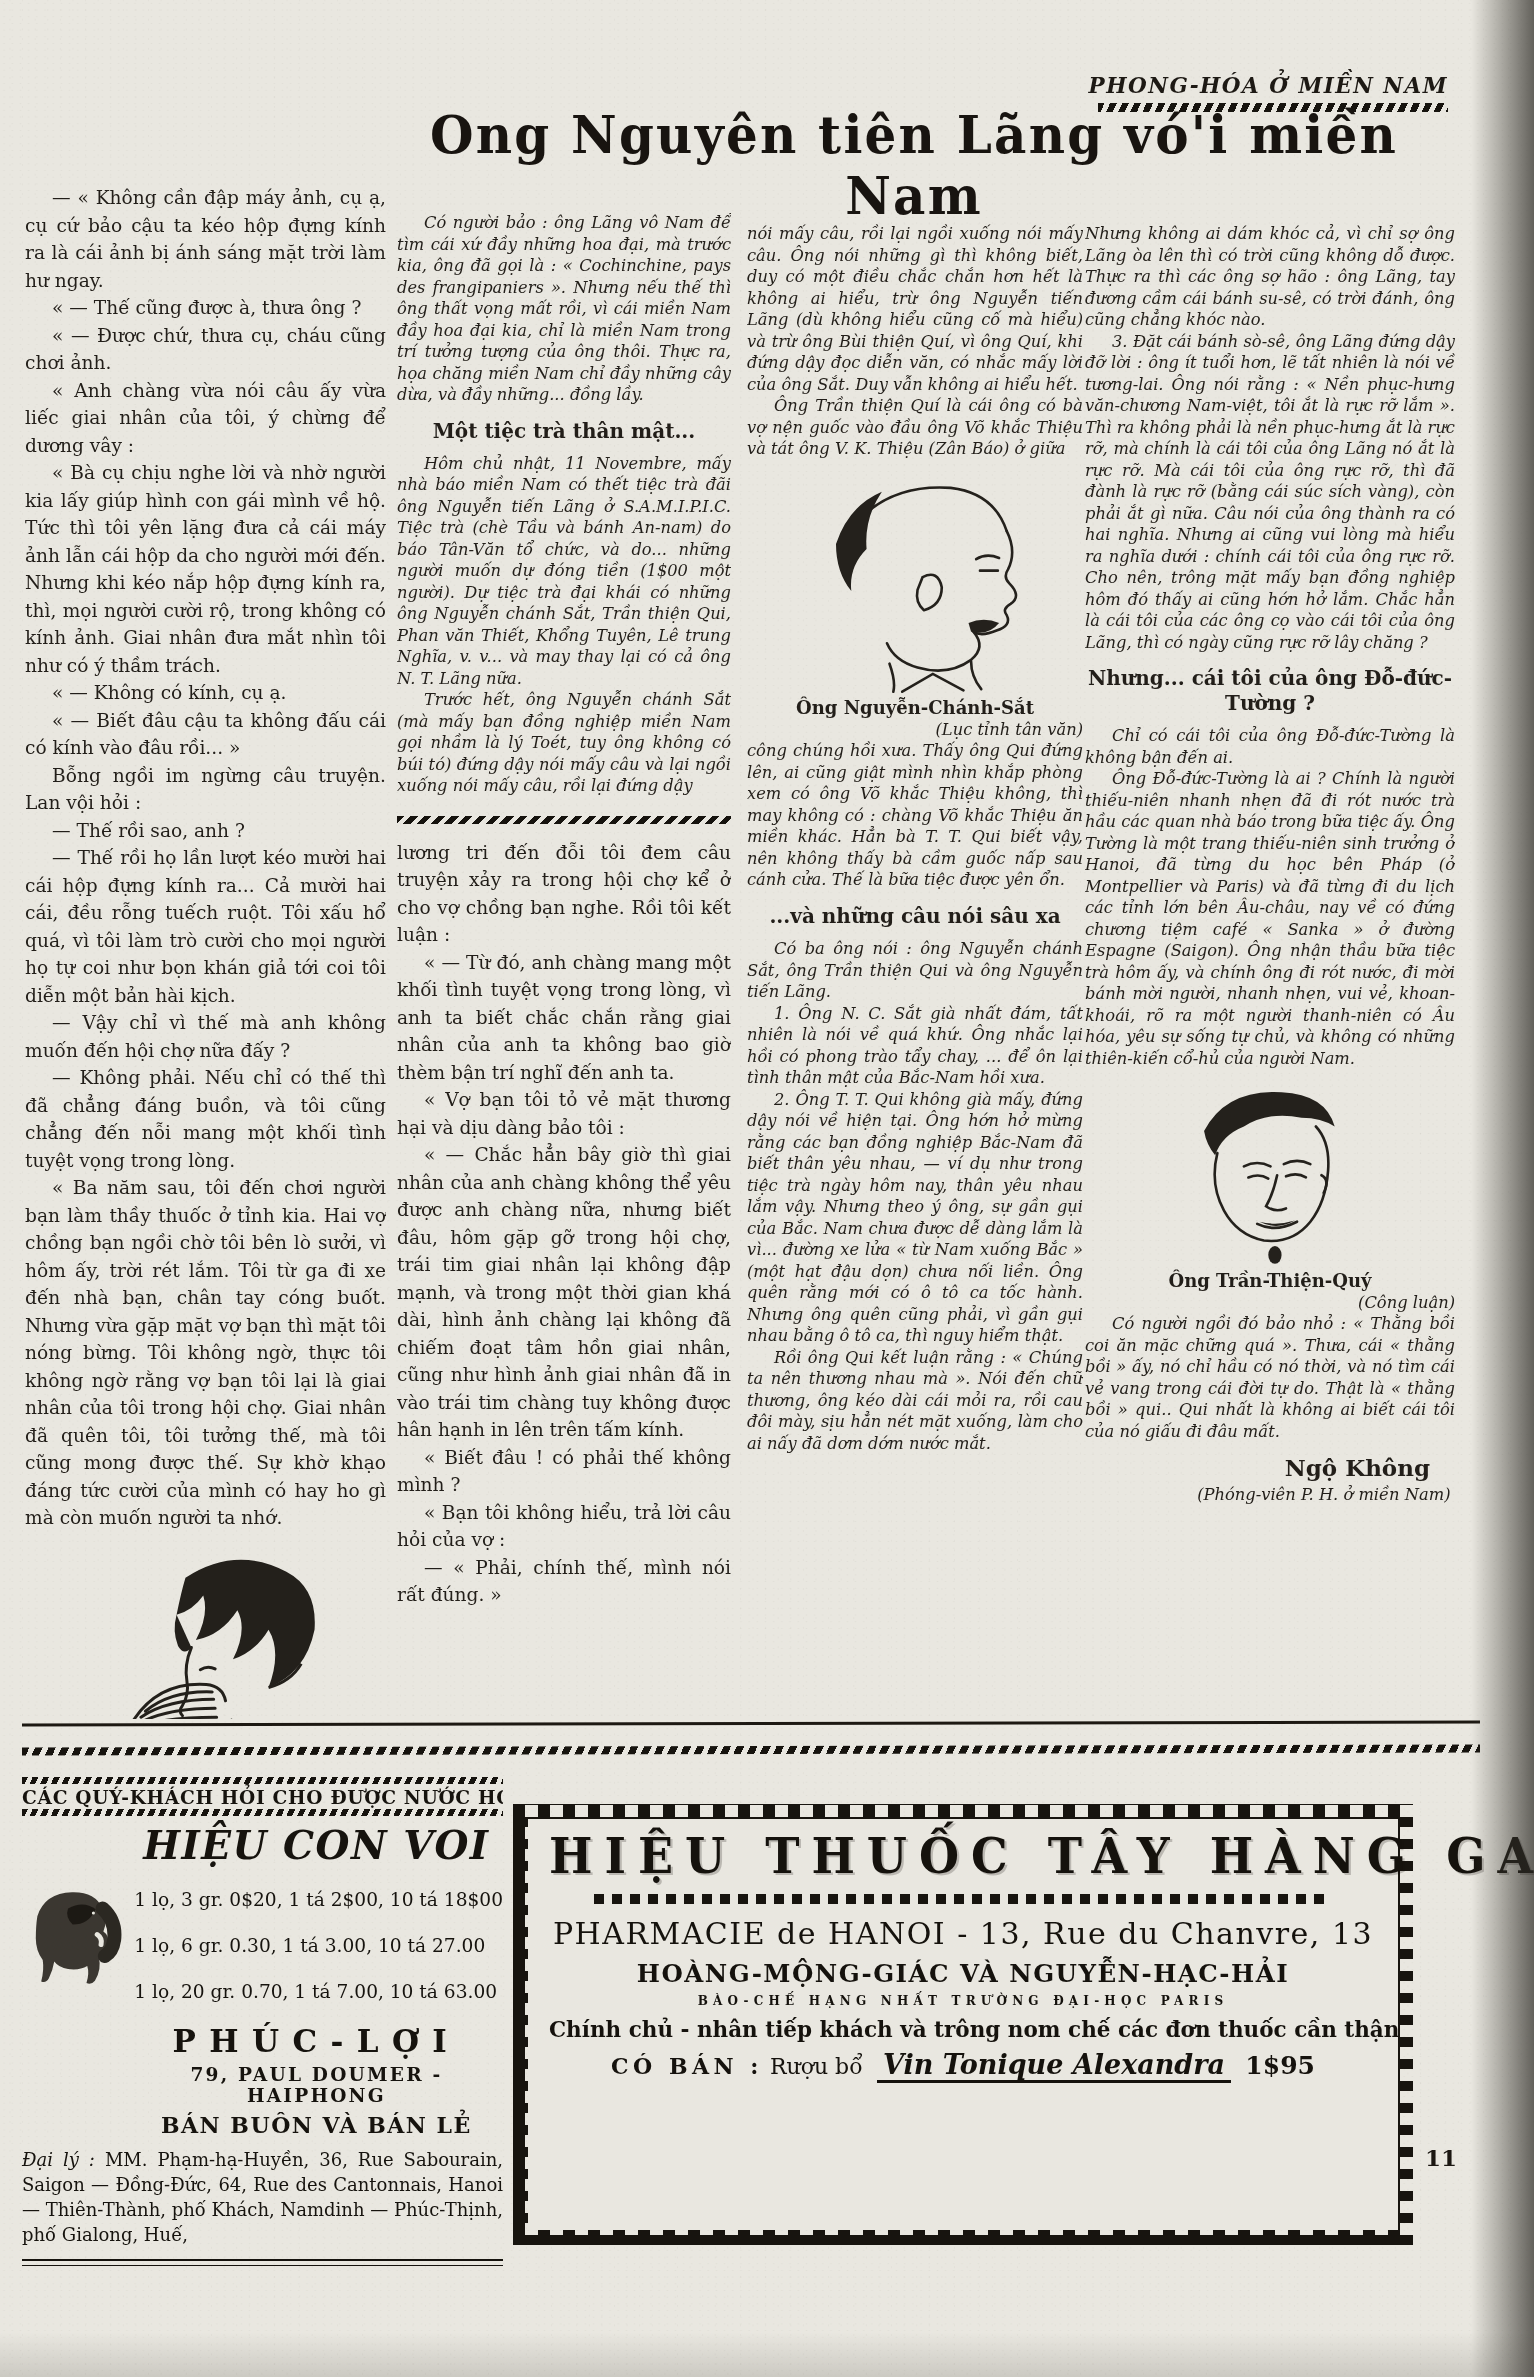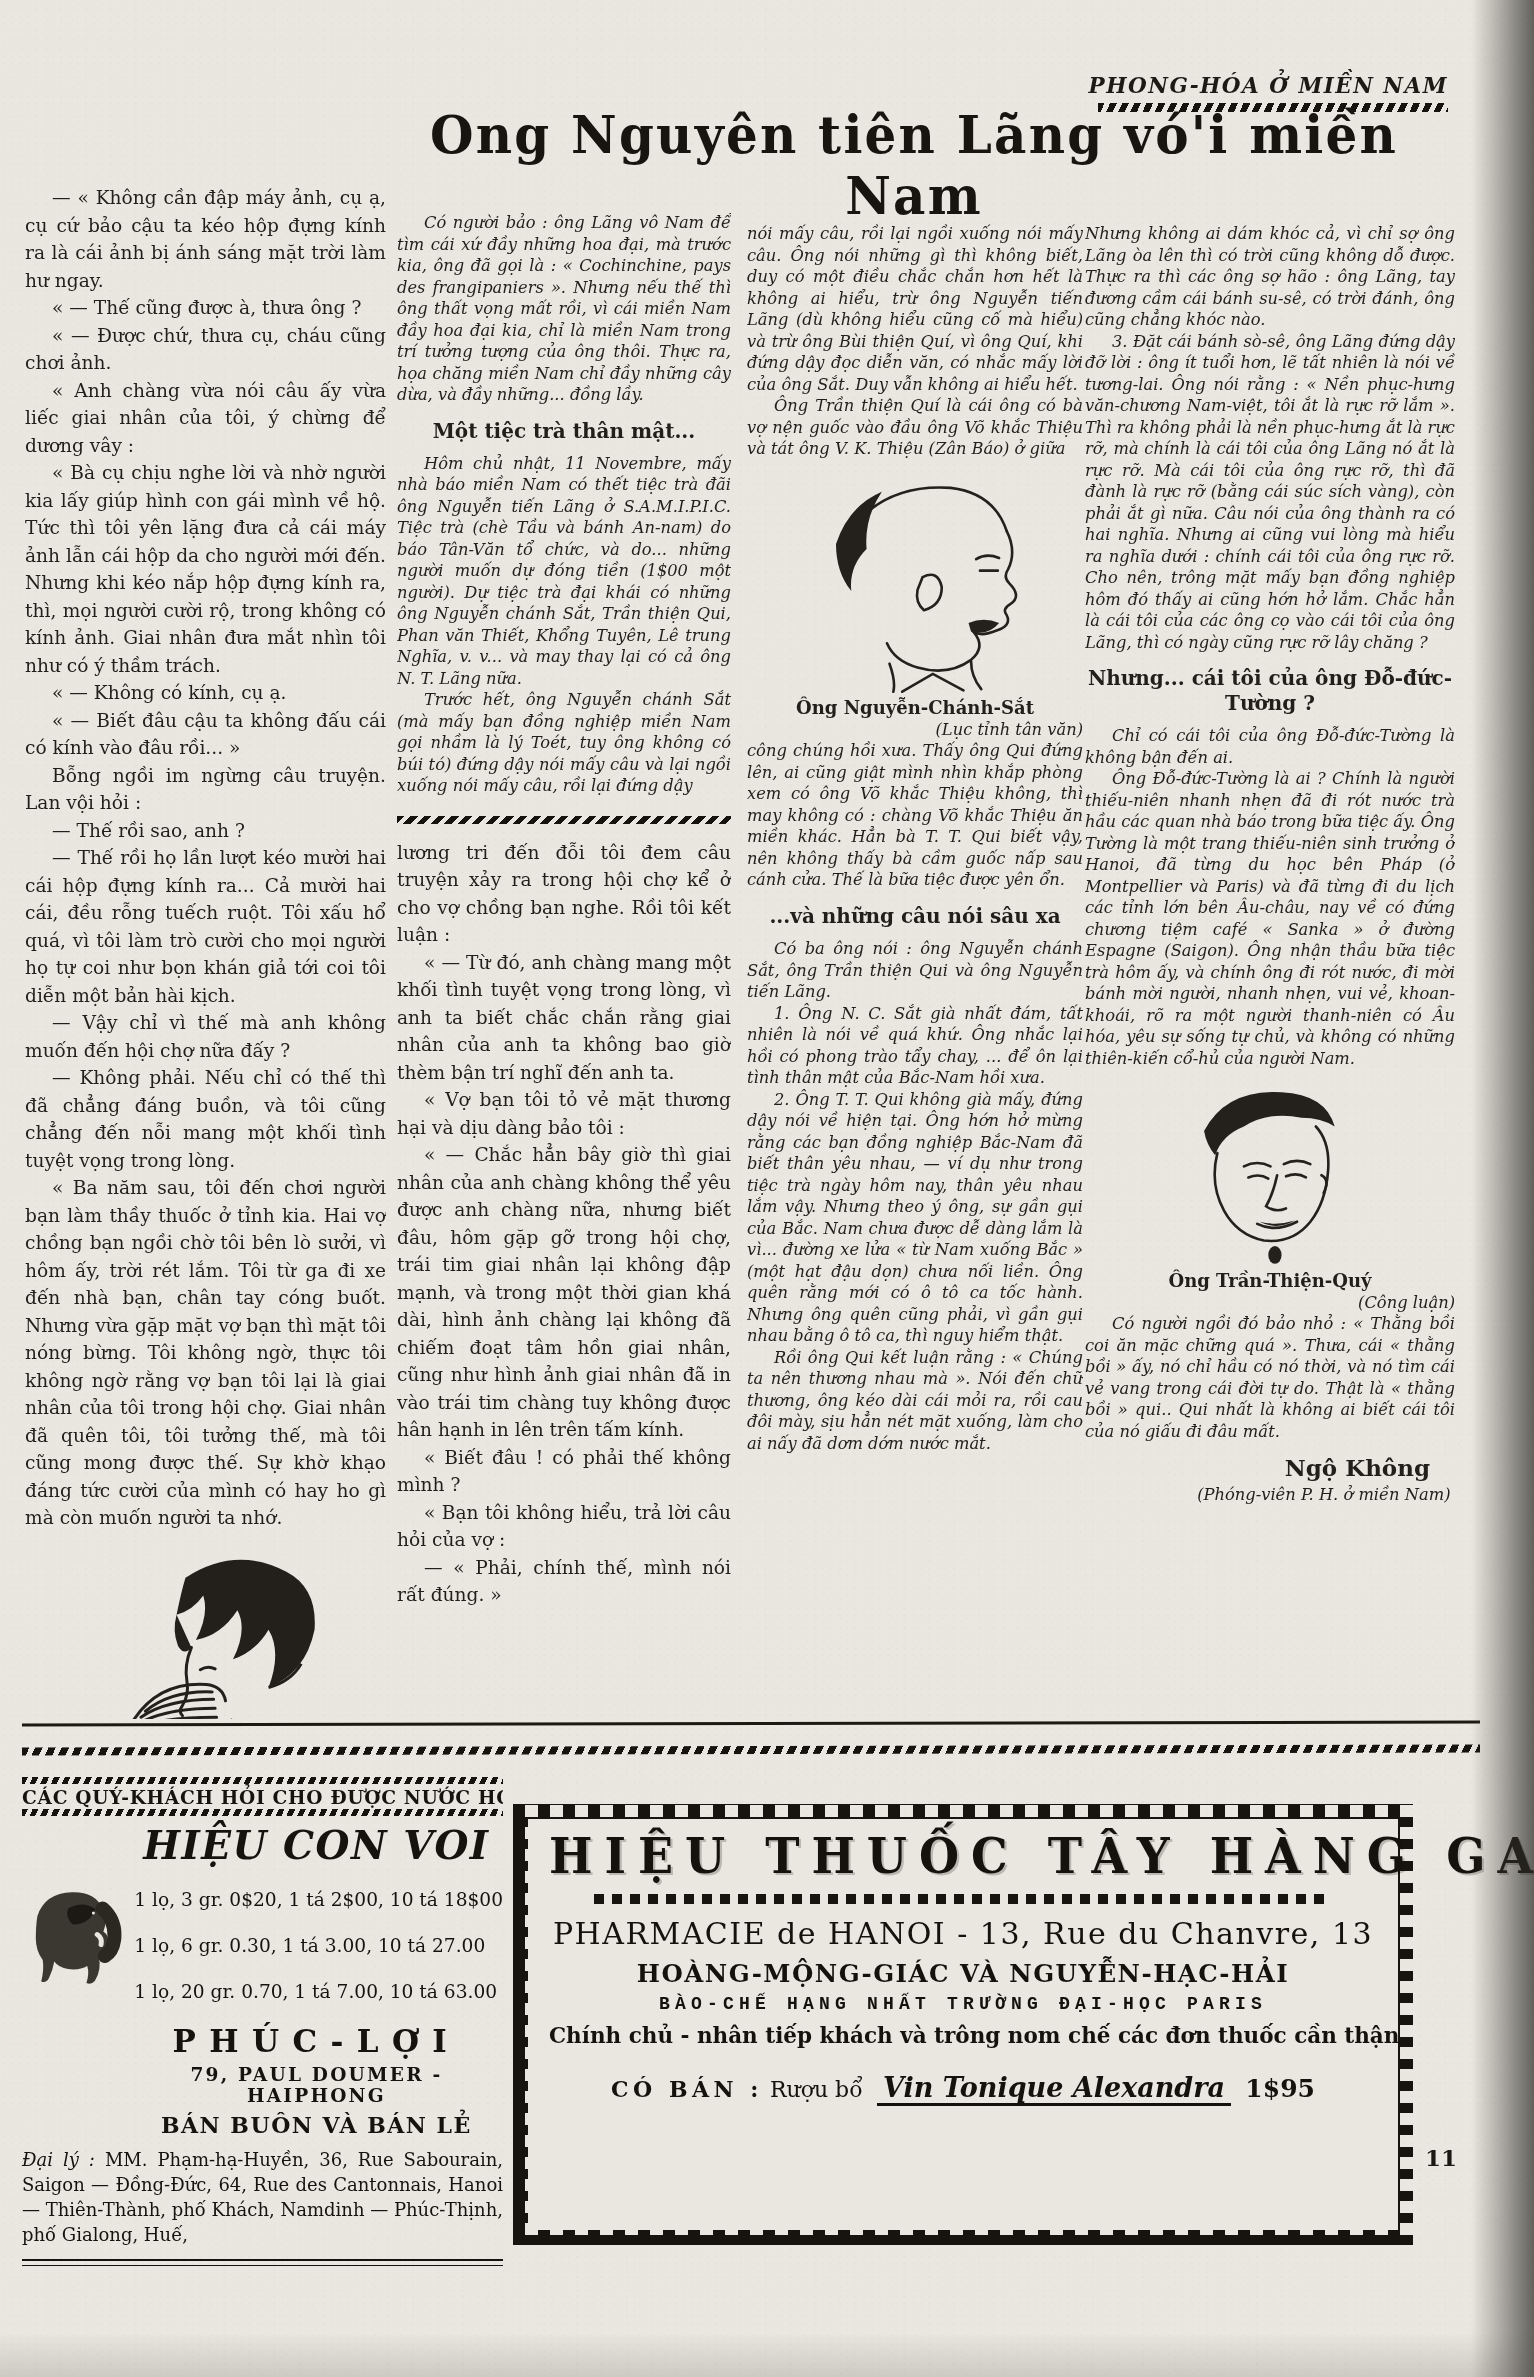--- a/index.html
+++ b/index.html
@@ -73,23 +73,23 @@
     background-image:repeating-linear-gradient(90deg,#17140f 0 12px,rgba(0,0,0,0) 12px 25px),
                      repeating-linear-gradient(0deg,#17140f 0 10.4px,rgba(0,0,0,0) 10.4px 22px);}
   .adr-inner{position:absolute;inset:15px;background:#e9e7e0;text-align:center;color:#15120d;
     padding:10.4px 21px;box-sizing:border-box;}
   .adr-title{font-weight:bold;font-size:46px;letter-spacing:12px;white-space:nowrap;
     text-shadow:2.2px 2.2px 0 rgba(21,18,13,.22);transform:scaleY(1.05);}
   .adr-wave{height:10.4px;margin:10.4px 45px 12px;
     background:repeating-linear-gradient(90deg,#17140f 0 10.4px,rgba(0,0,0,0) 10.4px 18px);}
   .adr-line1{font-size:30px;letter-spacing:1.5px;margin:6px 0 7.4px;white-space:nowrap;}
   .adr-line2{font-weight:bold;font-size:24.5px;letter-spacing:1.5px;margin:6px 0;white-space:nowrap;}
-  .adr-line3{font-weight:bold;font-size:18px;letter-spacing:5.2px;margin:6px 0;white-space:nowrap;font-family:Liberation Mono, monospace;}
+  .adr-line3{font-weight:bold;font-size:12px;letter-spacing:5.2px;margin:6px 0;white-space:nowrap;}
   .adr-line4{font-weight:bold;font-size:21.5px;margin:9px 0 6px;white-space:nowrap;}
-  .adr-line5{font-size:22px;margin-top:24px;white-space:nowrap;}
+  .adr-line5{font-size:22px;margin-top:7px;white-space:nowrap;}
   .adr-line5 .pfx{font-weight:bold;letter-spacing:4.5px;}
   .adr-line5 .prod{font-weight:bold;font-style:italic;font-size:27px;
     border-bottom:3px solid #15120d;padding:0 6px;margin:0 7.4px;}
   .adr-line5 .price{font-weight:bold;font-size:25px;}
 
   .page-number{position:absolute;left:1425px;top:2144px;font-weight:bold;font-size:23px;color:#1b1712;}
 </style>
 </head>
 <body>
 

